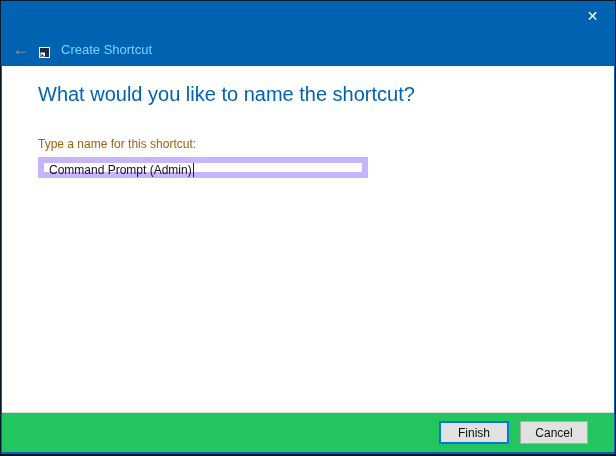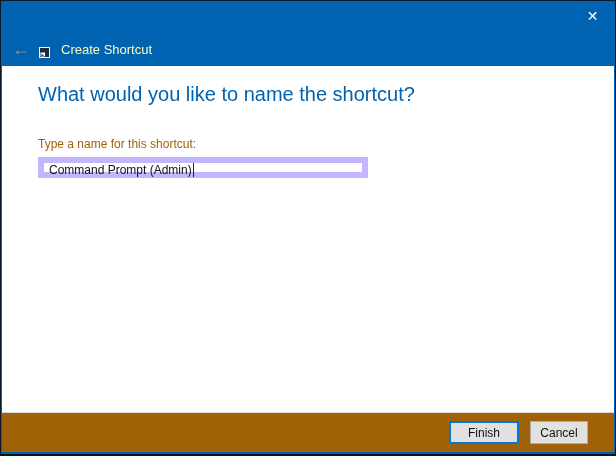--- a/index.html
+++ b/index.html
@@ -58,21 +58,21 @@
     color: #8A949C;
     font-size: 18px;
     line-height: 18px;
   }
   .app-icon {
     width: 11px; height: 11px;
     margin-right: 11px;
     display: inline-block;
   }
   .header-title {
-    color: #fef9c3;
+    color: #7dd3fc;
     font-size: 13px;
   }
 
   
   .body {
     position: absolute;
     top: 66px; left: 2px; right: 2px;
     height: 346px;
     background: #ffffff;
     padding-left: 36px;
@@ -118,42 +118,42 @@
     font-size: 12px;
     color: #111111;
     line-height: 14px;
   }
 
   
   .footer {
     position: absolute;
     top: 412px; left: 2px; right: 2px;
     height: 40px;
-    background: #a16207;
+    background: #22c55e;
     border-top: 1px solid #DCDCDC;
     display: flex;
     align-items: center;
     justify-content: flex-end;
     padding-right: 26px;
   }
   .btn {
     height: 23px;
     background: #E1E1E1;
     border: 1px solid #ADADAD;
     font-family: "Liberation Sans", "DejaVu Sans", sans-serif;
     font-size: 12px;
     color: #111111;
     padding: 0;
   }
   .btn-finish {
     width: 70px;
     border: 2px solid #0078D7;
     margin-right: 11px;
   }
-  .btn-cancel { width: 58px; }
+  .btn-cancel { width: 68px; }
 
   
   .bottom-edge {
     position: absolute;
     left: 0; right: 0; bottom: 0;
     height: 4px;
     background: linear-gradient(to bottom, #0063B1 0, #0063B1 2px, #0B1624 2px, #0B1624 4px);
   }
 </style>
 </head>

